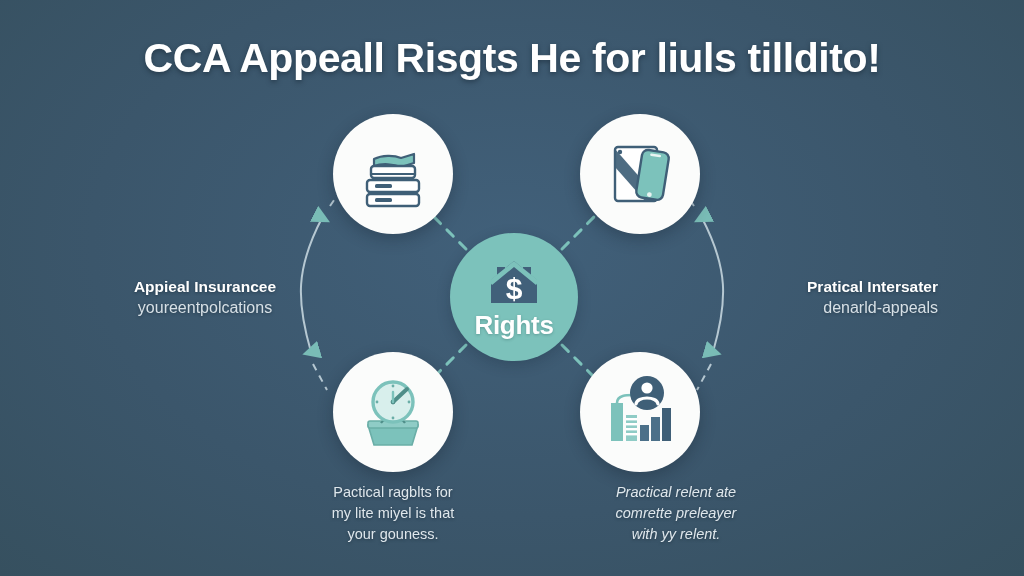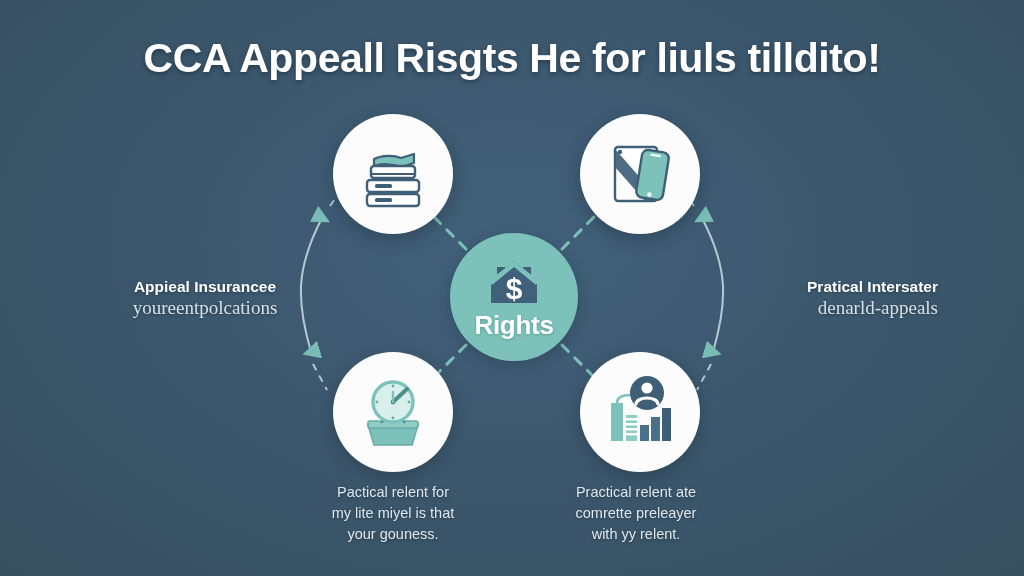--- a/index.html
+++ b/index.html
@@ -96,40 +96,39 @@
     text-shadow: 0 1px 3px rgba(20,35,48,0.5);
   }
   .side-caption .cap-head {
     font-size: 15.5px;
     font-weight: bold;
     line-height: 21px;
     color: #ffffff;
     margin-top: 16px;
   }
   .side-caption .cap-sub {
-    font-size: 19px;
+    font-size: 16px;
     line-height: 21px;
     color: #d7e0e6;
-    font-family: Liberation Serif, serif;
   }
   #caption-left  { left: 100px; top: 260px; text-align: center; }
   #caption-right { left: 728px; top: 260px; text-align: right; }
 
   
   .bottom-caption {
     position: absolute;
     width: 230px;
     text-align: center;
     font-size: 14.5px;
     line-height: 21px;
     color: #dfe7ec;
     text-shadow: 0 1px 3px rgba(20,35,48,0.5);
   }
   #caption-bottom-left  { left: 278px; top: 482px; }
-  #caption-bottom-right { left: 521px; top: 482px; }
+  #caption-bottom-right { left: 561px; top: 482px; font-style: italic; }
   .bottom-caption div { white-space: nowrap; }
 </style>
 </head>
 <body>
 
 <div id="infographic">
 
   <div class="title">
     <span class="strong">CCA Appeall Risgts</span>
     <span class="light">He for liuls tilldito!</span>
@@ -247,21 +246,21 @@
     <div class="cap-head">Appieal Insurancee</div>
     <div class="cap-sub">youreentpolcations</div>
   </div>
 
   <div class="side-caption" id="caption-right">
     <div class="cap-head">Pratical Intersater</div>
     <div class="cap-sub">denarld-appeals</div>
   </div>
 
   <div class="bottom-caption" id="caption-bottom-left">
-    <div>Pactical relent for</div>
+    <div>Pactical ragblts for</div>
     <div>my lite miyel is that</div>
     <div>your gouness.</div>
   </div>
 
   <div class="bottom-caption" id="caption-bottom-right">
     <div>Practical relent ate</div>
     <div>comrette preleayer</div>
     <div>with yy relent.</div>
   </div>
 

